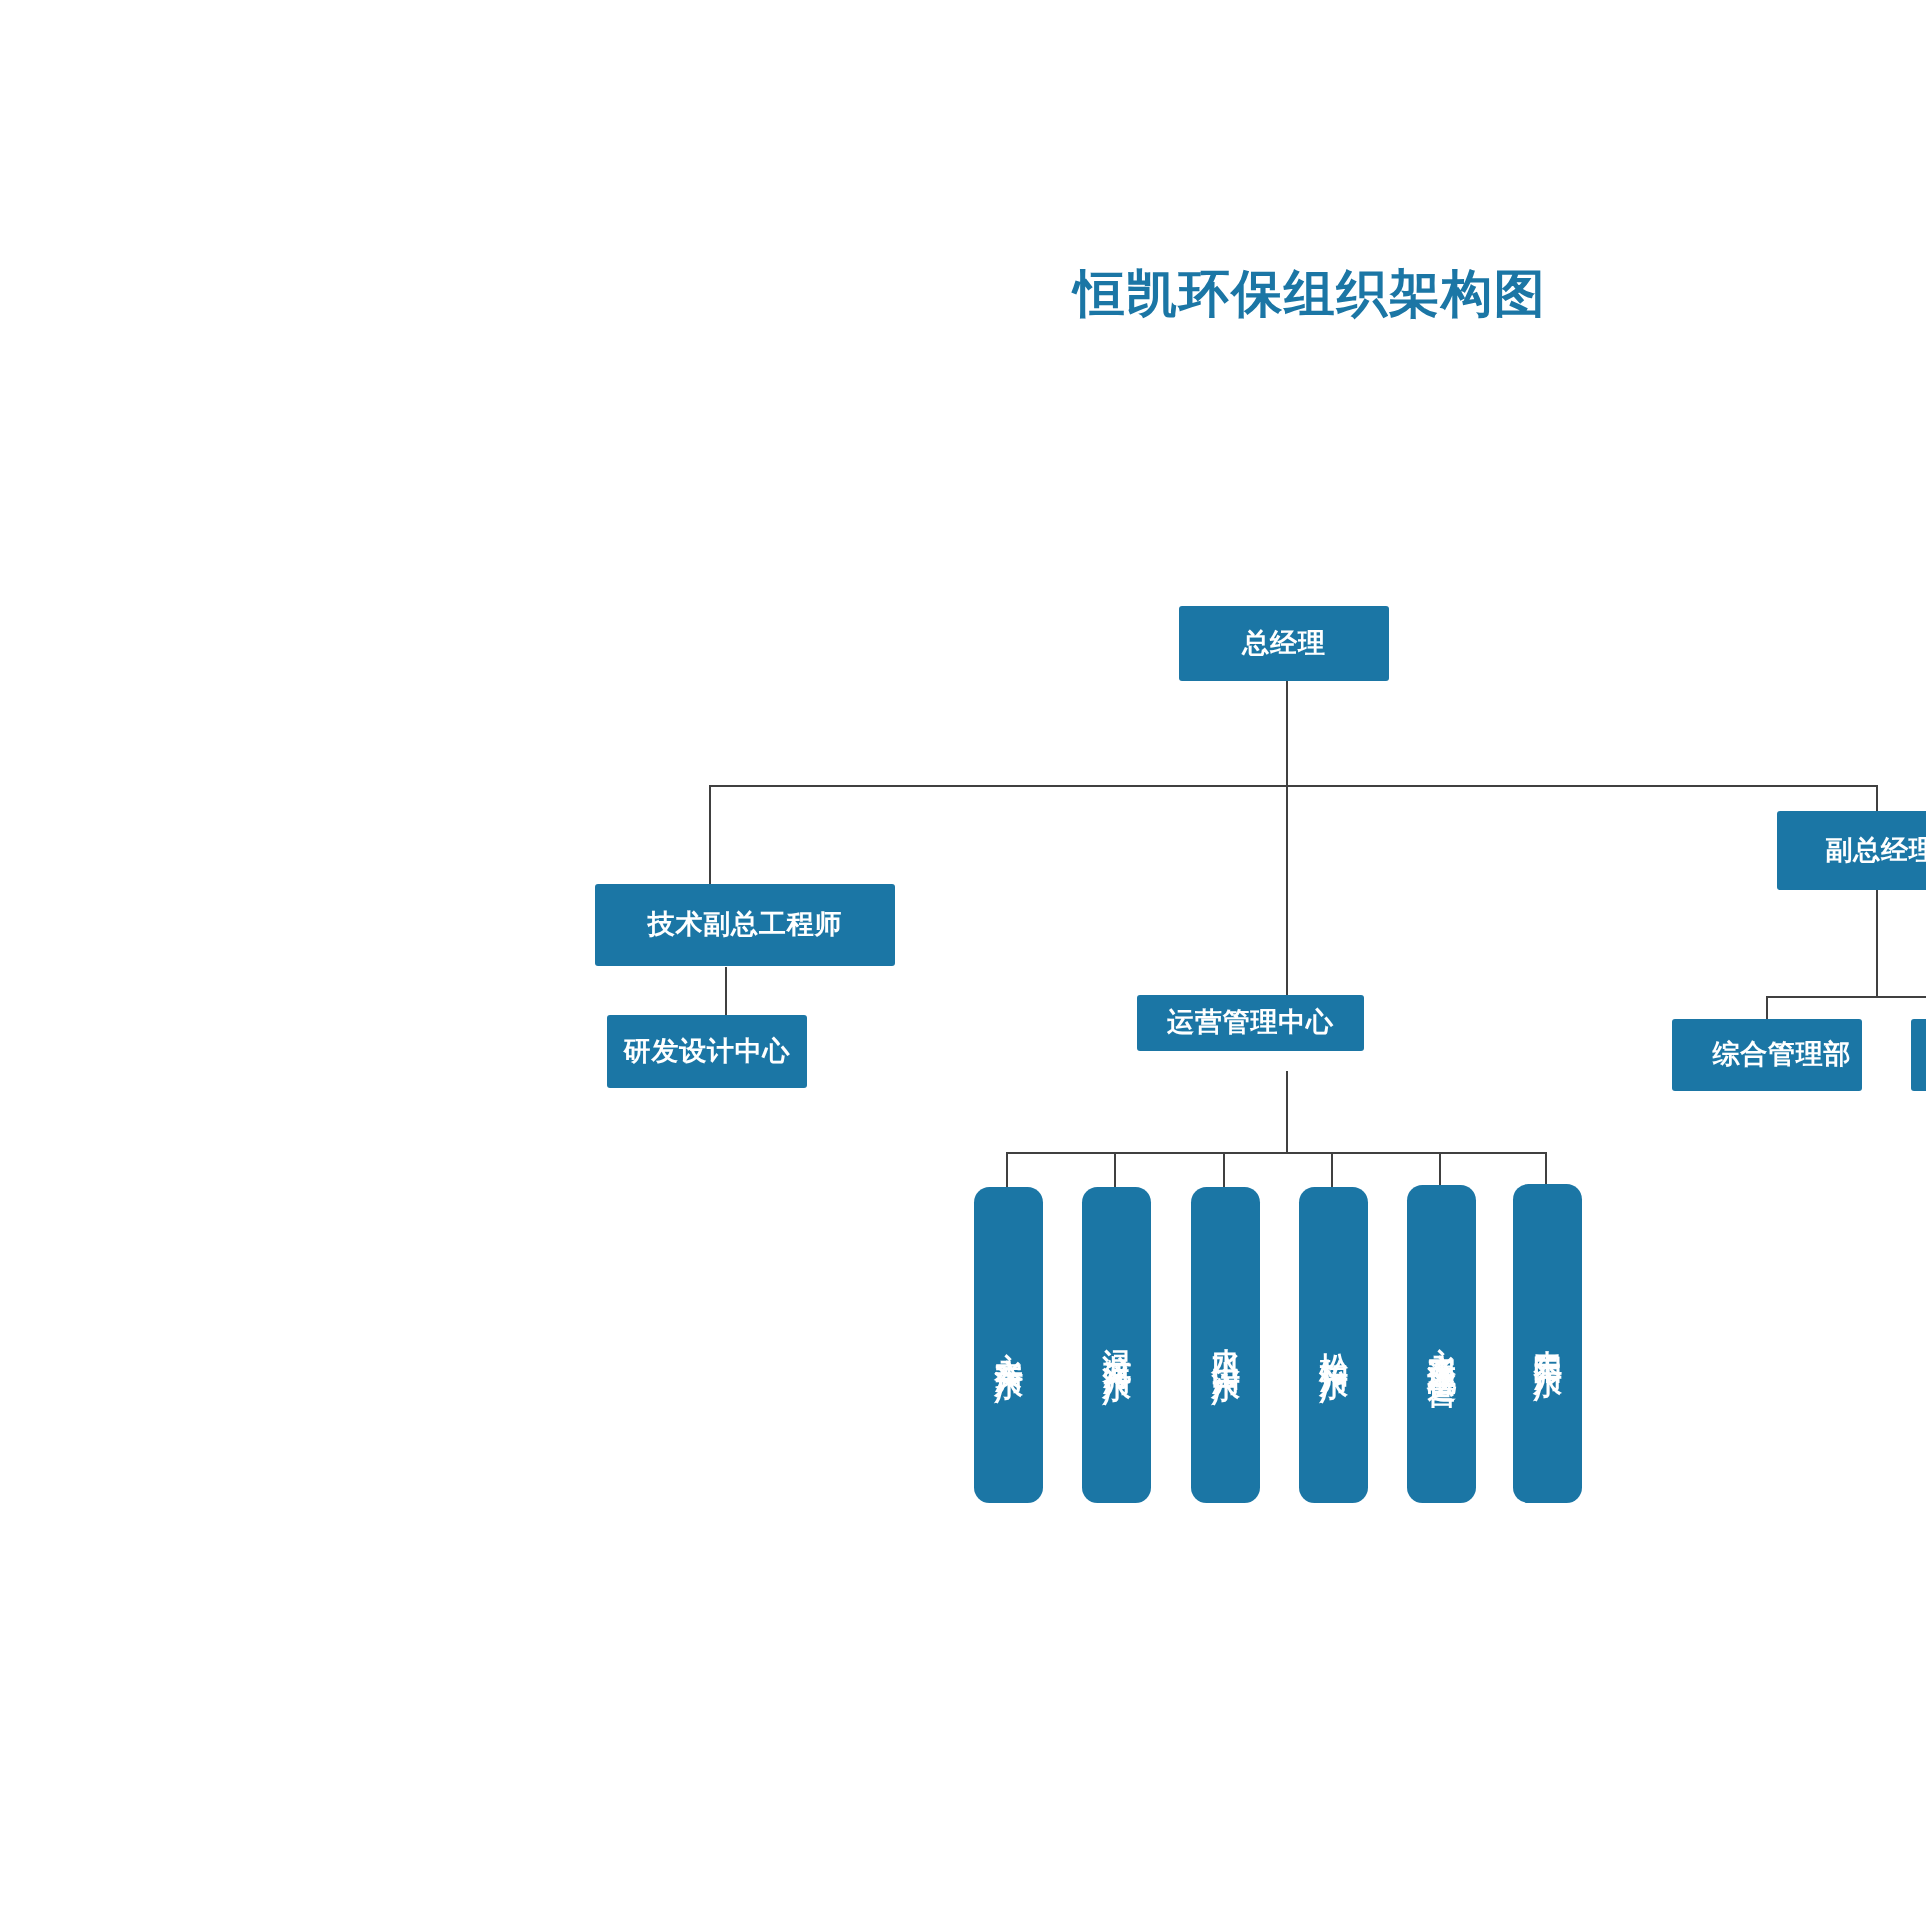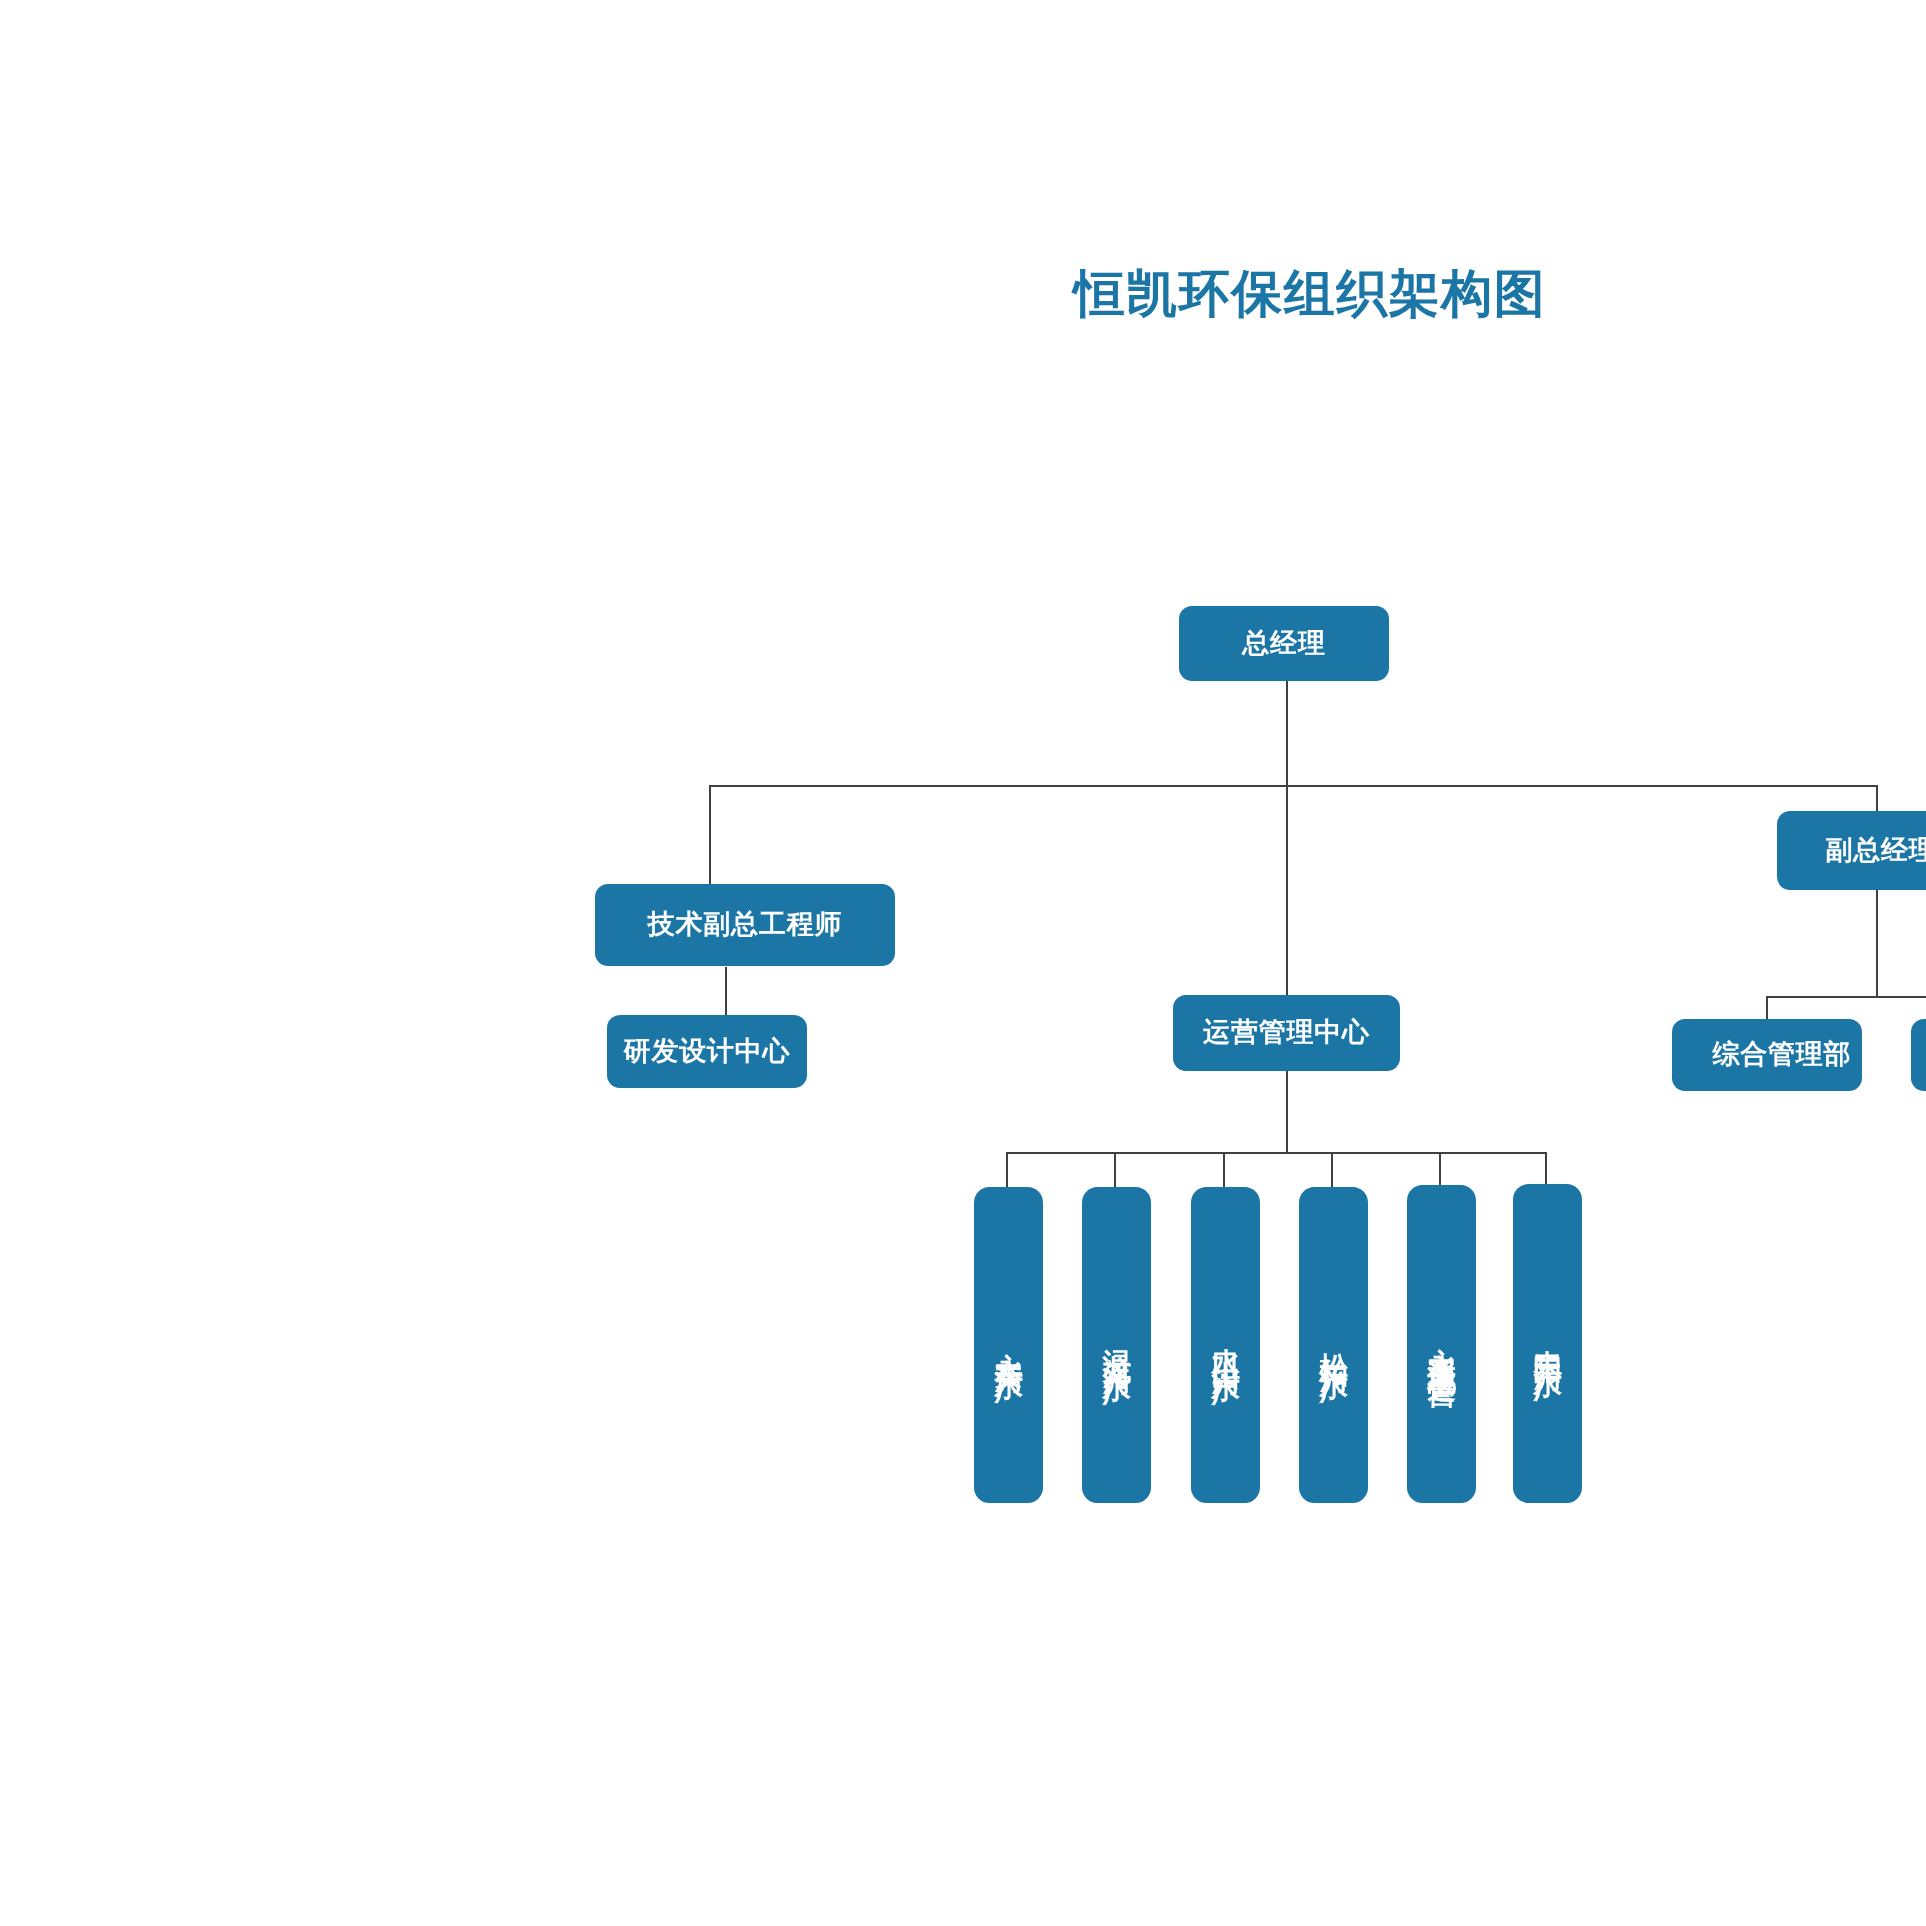--- a/index.html
+++ b/index.html
@@ -40,21 +40,21 @@
     font-weight: bold;
     display: flex;
     align-items: center;
     justify-content: center;
     box-sizing: border-box;
     text-align: center;
     line-height: 1.18;
     z-index: 3;
   }
   .node.horiz {
-    border-radius: 13px;
+    border-radius: 3px;
     font-size: 27px;
     letter-spacing: 0.8px;
     padding: 0 6.2px;
   }
   
   .node.vert {
     border-radius: 15.4px;
     font-size: 28.5px;
     writing-mode: vertical-rl;
     text-orientation: upright;
@@ -103,21 +103,21 @@
   <div class="conn v" style="left:1114px; top:1152px; height:35px;"></div>
   <div class="conn v" style="left:1223px; top:1152px; height:35px;"></div>
   <div class="conn v" style="left:1331px; top:1152px; height:35px;"></div>
   <div class="conn v" style="left:1439px; top:1152px; height:35px;"></div>
   <div class="conn v" style="left:1545px; top:1152px; height:35px;"></div>
 
   <div class="node horiz" style="left:1179px; top:606px; width:210px; height:75px;">总经理</div>
 
   <div class="node horiz" style="left:574px; top:884px; width:300px; height:82px;margin-left:21px;">技术副总工程师</div>
 
-  <div class="node horiz" style="left:1173px; top:995px; width:227px; height:76px;">运营管理中心</div>
+  <div class="node horiz" style="left:1137px; top:995px; width:227px; height:56px;">运营管理中心</div>
 
   <div class="node horiz" style="left:1777px; top:811px; width:208px; height:79px;">副总经理</div>
 
   <div class="node horiz" style="left:607px; top:1015px; width:200px; height:73px;">研发设计中心</div>
 
   <div class="node horiz" style="left:1672px; top:1019px; width:190px; height:72px;padding-left:36px;">综合管理部</div>
 
   <div class="node horiz" style="left:1911px; top:1019px; width:190px; height:72px;">财务资产部</div>
 
   <div class="node vert" style="left:974px; top:1187px; width:69px; height:316px;">永安污水厂</div>

